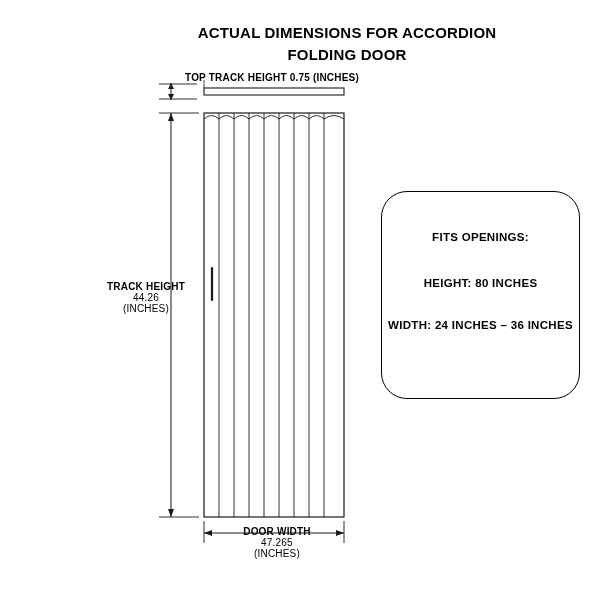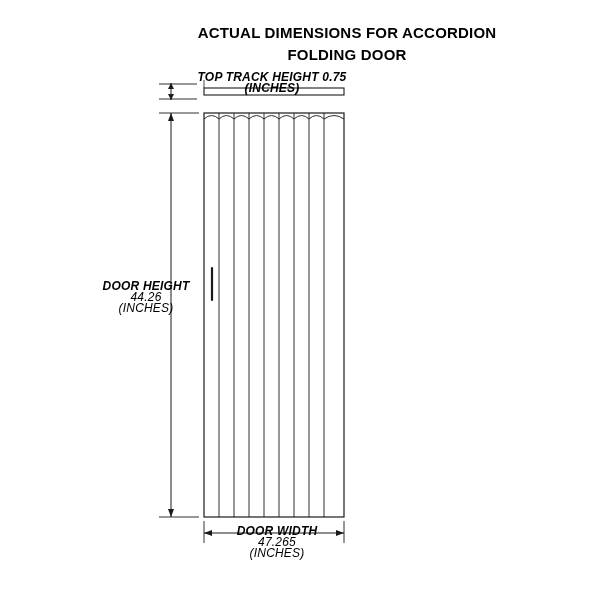--- a/index.html
+++ b/index.html
@@ -30,25 +30,24 @@
     font-size: 15px;
     font-weight: bold;
     letter-spacing: 0.2px;
     line-height: 22px;
   }
   .title .line2 { display: block; }
 
   .lbl {
     position: absolute;
     font-weight: bold;
-    font-size: 12px;
+    font-size: 10px;
     letter-spacing: 0.2px;
     text-align: center;
     line-height: 11px;
-    font-style: italic;
   }
 
   #track-label {
     left: 130px;
     top: 72px;
     width: 190px;
   }
 
   #door-height-label {
     left: 55px;
@@ -148,25 +147,30 @@
       <line x1="157" y1="521" x2="157" y2="543" stroke-width="0.9"></line>
       <line x1="297" y1="521" x2="297" y2="543" stroke-width="0.9"></line>
 
       <line x1="157" y1="80" x2="157" y2="88" stroke-width="0.8"></line>
     </g>
   </svg>
 
   <div class="lbl" id="track-label">TOP TRACK HEIGHT 0.75 (INCHES)</div>
 
   <div class="lbl" id="door-height-label">
-    <span>DOOR HEIGHT</span>
+    <span>TRACK HEIGHT</span>
     <span class="v">44.26</span>
     <span class="u">(INCHES)</span>
   </div>
 
   <div class="lbl" id="door-width-label">
     <span>DOOR WIDTH</span>
     <span class="v">47.265</span>
     <span class="u">(INCHES)</span>
   </div>
 
+  <div class="callout">
+    <div class="callout-text" id="fits-openings">FITS OPENINGS:</div>
+    <div class="callout-text" id="fits-height">HEIGHT:  80 INCHES</div>
+    <div class="callout-text" id="fits-width">WIDTH:  24 INCHES  –  36 INCHES</div>
+  </div>
 
 </div>
 
 </body></html>

